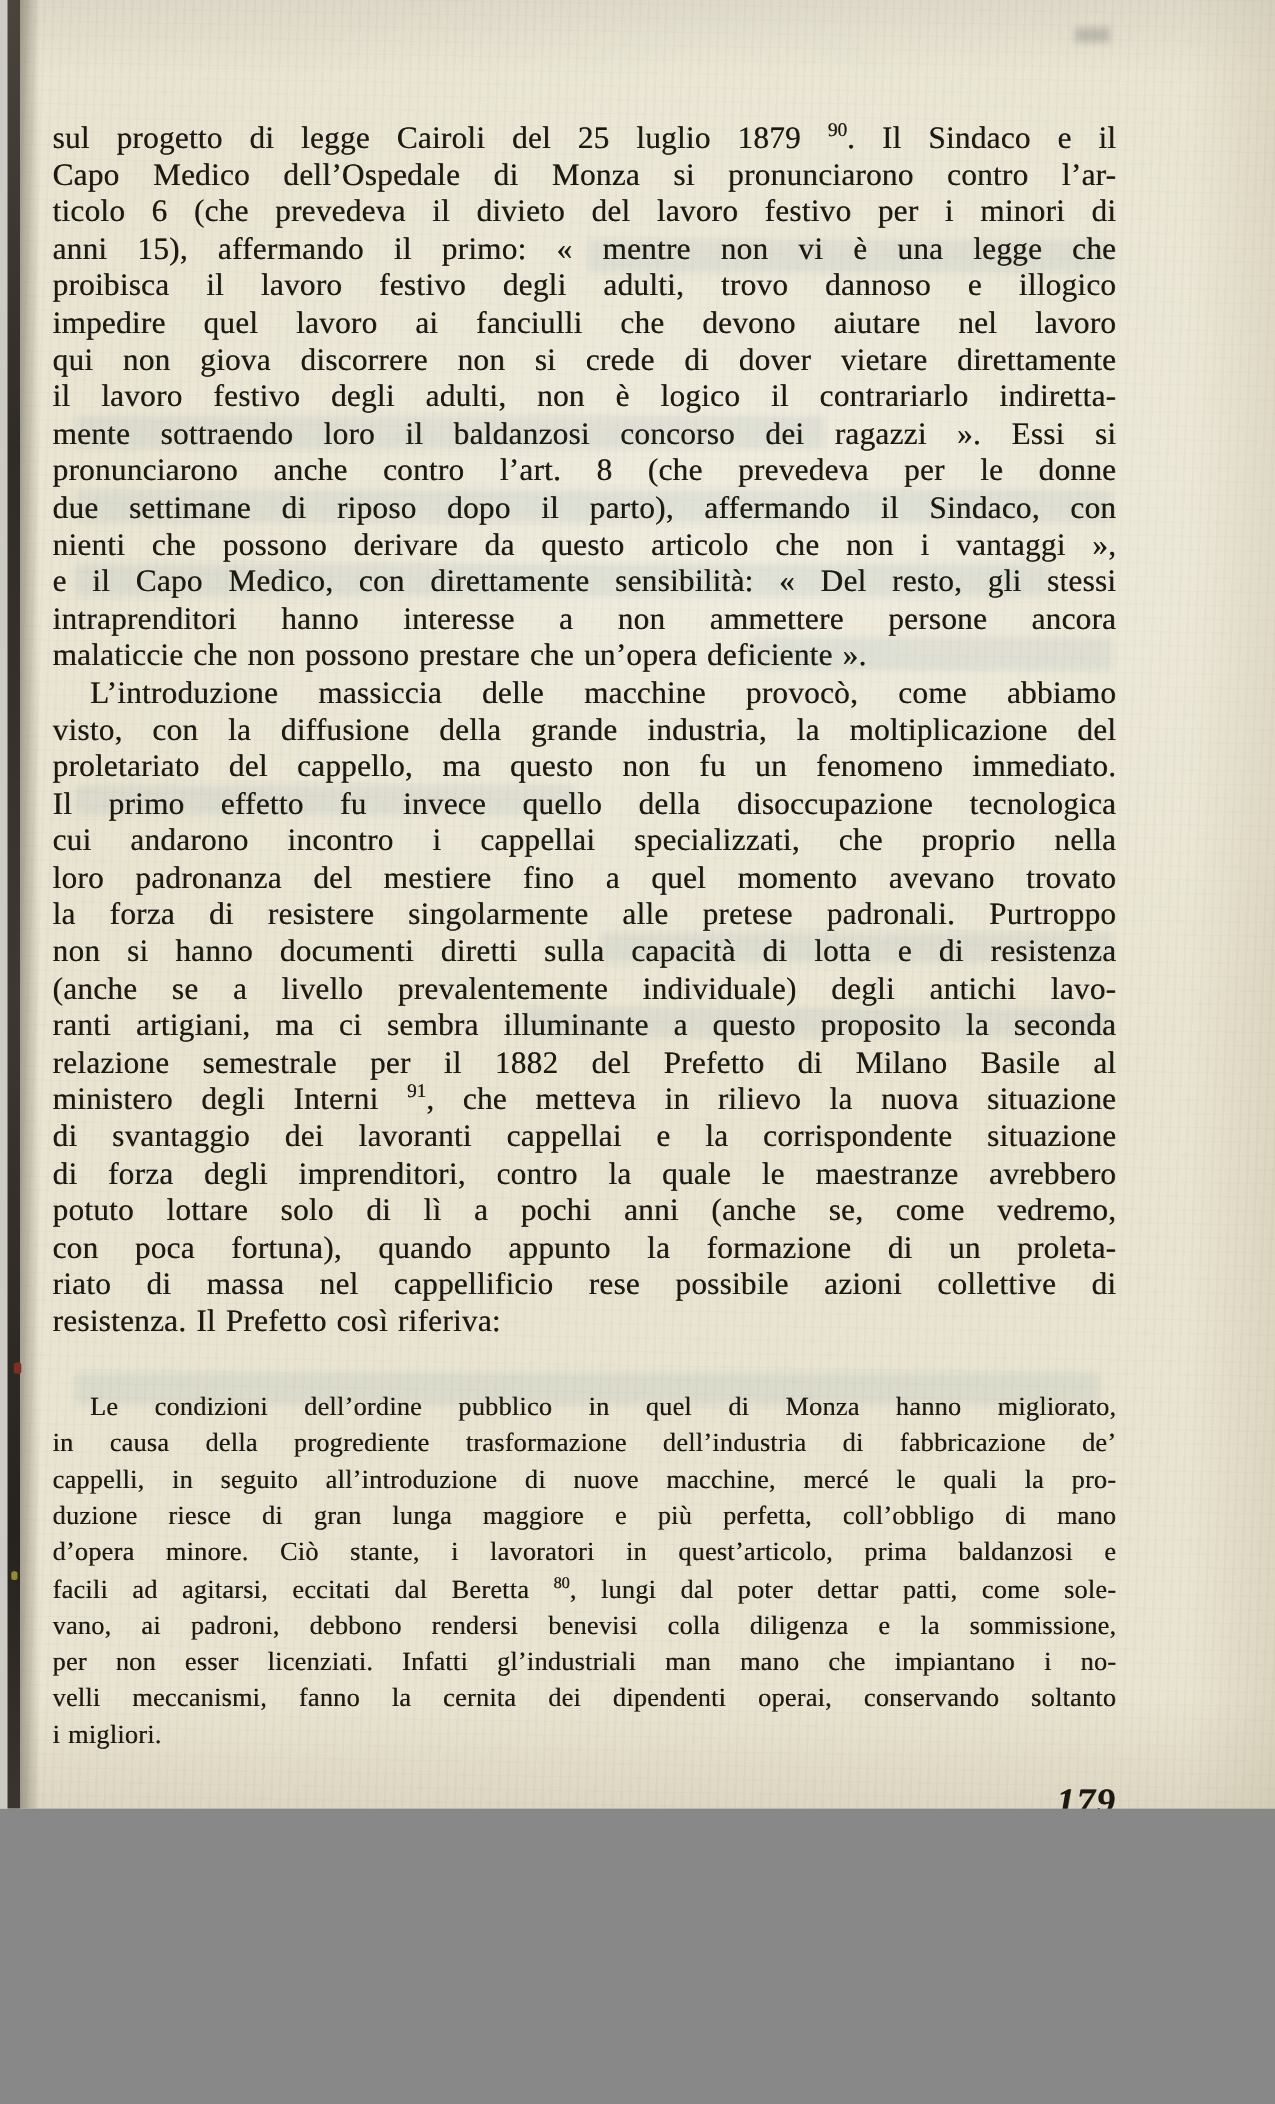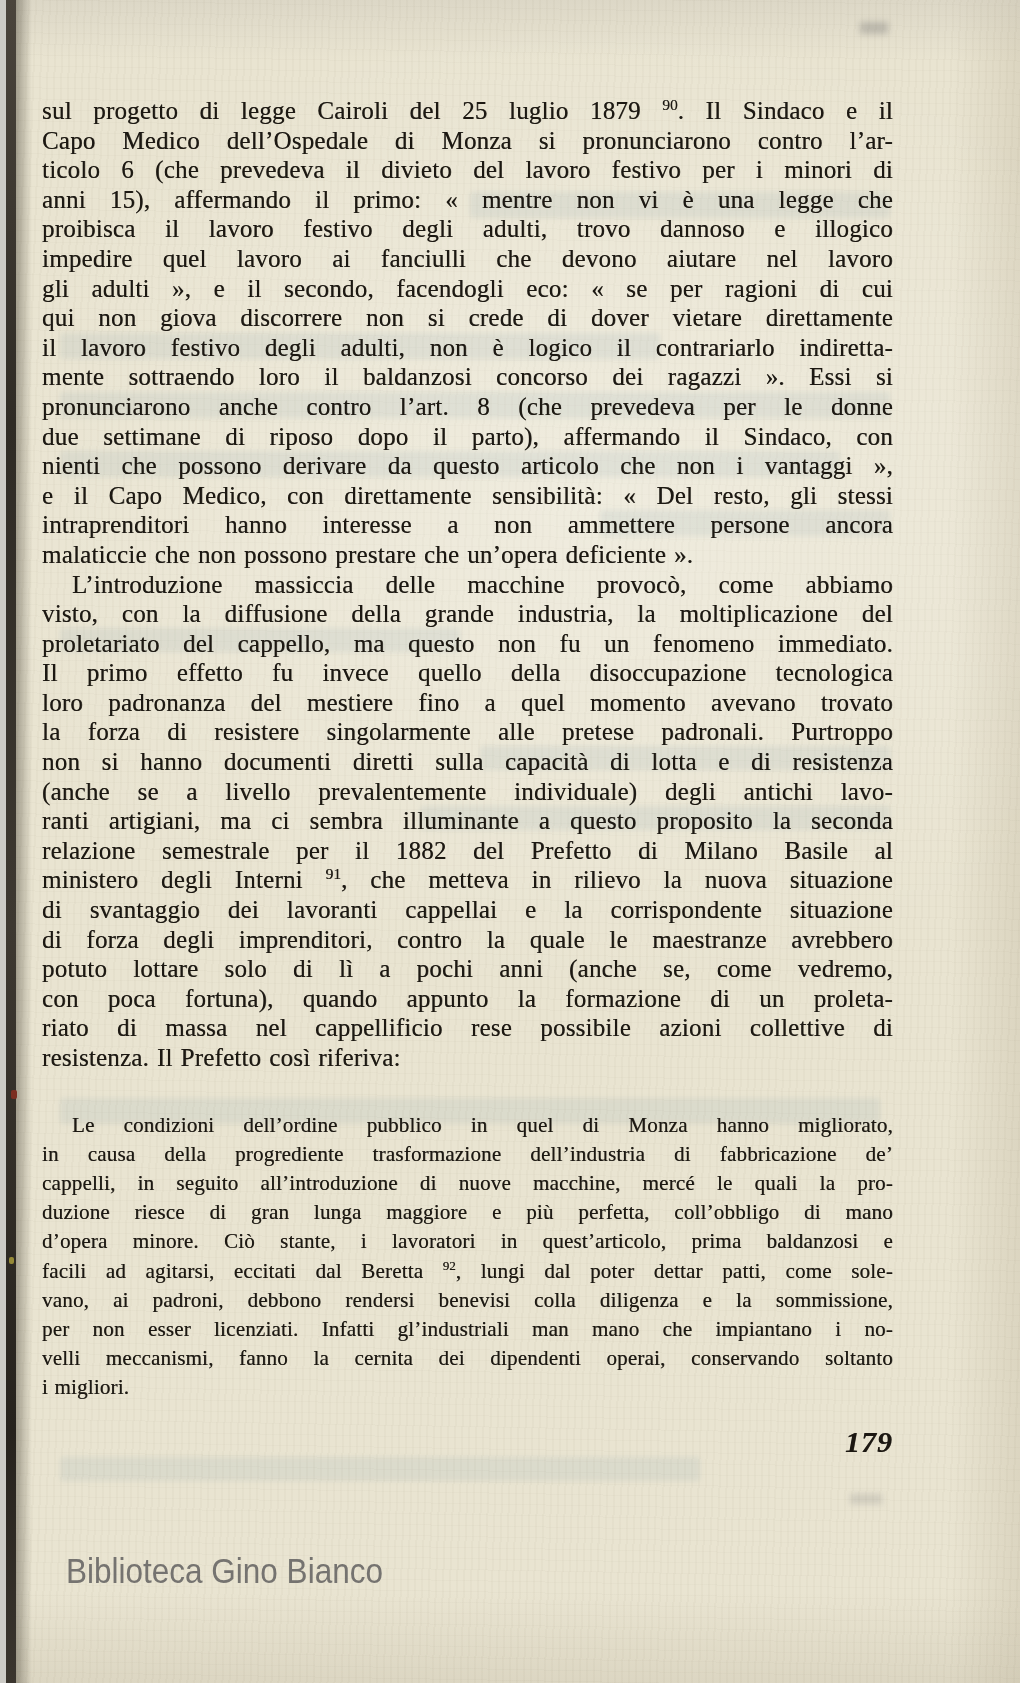--- a/index.html
+++ b/index.html
@@ -1,17 +1,17 @@
 <!DOCTYPE html>
 <html style="--paper: #e9e4d1; --ink: #1c1812; --watermark: #757370; --edge_light: #cccbc6;"><head>
 <meta charset="utf-8">
 <style>
   html,body { margin:0; padding:0; background:#888; }
   .scan {
-    position:relative; width:1020px; height:1683px; overflow:hidden;
+    position:relative; width:1020px; height:1447px; overflow:hidden;
     background-color:var(--paper,#e9e4d1);
     background-image:
       radial-gradient(ellipse 900px 700px at 58% 30%, rgba(255,255,255,0.30), rgba(255,255,255,0) 70%),
       repeating-linear-gradient(92deg, rgba(125,112,82,0.040) 0 2px, rgba(0,0,0,0) 2px 7px),
       repeating-linear-gradient(1deg, rgba(120,110,85,0.030) 0 1px, rgba(0,0,0,0) 1px 11px),
       linear-gradient(180deg, rgba(205,200,186,0.45) 0, rgba(205,200,186,0) 60px),
       linear-gradient(0deg, rgba(190,182,160,0.30) 0, rgba(190,182,160,0) 90px),
       linear-gradient(270deg, rgba(185,175,150,0.28) 0, rgba(185,175,150,0) 70px);
     font-family:"Liberation Serif","DejaVu Serif",serif;
     color:var(--ink,#1c1812);
@@ -81,57 +81,57 @@
   <div class="smudge-pg"></div>
 
   <div class="text-column">
       <div class="para">
         <div class="line">sul progetto di legge Cairoli del 25 luglio 1879 <sup>90</sup>. Il Sindaco e il</div>
         <div class="line">Capo Medico dell’Ospedale di Monza si pronunciarono contro l’ar-</div>
         <div class="line">ticolo 6 (che prevedeva il divieto del lavoro festivo per i minori di</div>
         <div class="line">anni 15), affermando il primo: « mentre non vi è una legge che</div>
         <div class="line">proibisca il lavoro festivo degli adulti, trovo dannoso e illogico</div>
         <div class="line">impedire quel lavoro ai fanciulli che devono aiutare nel lavoro</div>
-        <div class="line">gli adulti », e il secondo, facendogli eco: « se per ragioni di cui</div>
         <div class="line">qui non giova discorrere non si crede di dover vietare direttamente</div>
         <div class="line">il lavoro festivo degli adulti, non è logico il contrariarlo indiretta-</div>
         <div class="line">mente sottraendo loro il baldanzosi concorso dei ragazzi ». Essi si</div>
         <div class="line">pronunciarono anche contro l’art. 8 (che prevedeva per le donne</div>
         <div class="line">due settimane di riposo dopo il parto), affermando il Sindaco, con</div>
         <div class="line">nienti che possono derivare da questo articolo che non i vantaggi »,</div>
         <div class="line">e il Capo Medico, con direttamente sensibilità: « Del resto, gli stessi</div>
         <div class="line">intraprenditori hanno interesse a non ammettere persone ancora</div>
         <div class="line last">malaticcie che non possono prestare che un’opera deficiente ».</div>
       </div>
       <div class="para indent">
         <div class="line">L’introduzione massiccia delle macchine provocò, come abbiamo</div>
         <div class="line">visto, con la diffusione della grande industria, la moltiplicazione del</div>
         <div class="line">proletariato del cappello, ma questo non fu un fenomeno immediato.</div>
         <div class="line">Il primo effetto fu invece quello della disoccupazione tecnologica</div>
+        <div class="line">cui andarono incontro i cappellai specializzati, che proprio nella</div>
         <div class="line">loro padronanza del mestiere fino a quel momento avevano trovato</div>
         <div class="line">la forza di resistere singolarmente alle pretese padronali. Purtroppo</div>
         <div class="line">non si hanno documenti diretti sulla capacità di lotta e di resistenza</div>
         <div class="line">(anche se a livello prevalentemente individuale) degli antichi lavo-</div>
         <div class="line">ranti artigiani, ma ci sembra illuminante a questo proposito la seconda</div>
         <div class="line">relazione semestrale per il 1882 del Prefetto di Milano Basile al</div>
         <div class="line">ministero degli Interni <sup>91</sup>, che metteva in rilievo la nuova situazione</div>
         <div class="line">di svantaggio dei lavoranti cappellai e la corrispondente situazione</div>
         <div class="line">di forza degli imprenditori, contro la quale le maestranze avrebbero</div>
         <div class="line">potuto lottare solo di lì a pochi anni (anche se, come vedremo,</div>
         <div class="line">con poca fortuna), quando appunto la formazione di un proleta-</div>
         <div class="line">riato di massa nel cappellificio rese possibile azioni collettive di</div>
         <div class="line last">resistenza. Il Prefetto così riferiva:</div>
       </div>
       <div class="para small indent">
         <div class="line">Le condizioni dell’ordine pubblico in quel di Monza hanno migliorato,</div>
         <div class="line">in causa della progrediente trasformazione dell’industria di fabbricazione de’</div>
         <div class="line">cappelli, in seguito all’introduzione di nuove macchine, mercé le quali la pro-</div>
         <div class="line">duzione riesce di gran lunga maggiore e più perfetta, coll’obbligo di mano</div>
         <div class="line">d’opera minore. Ciò stante, i lavoratori in quest’articolo, prima baldanzosi e</div>
-        <div class="line">facili ad agitarsi, eccitati dal Beretta <sup>92</sup>, lungi dal poter dettar patti, come sole-</div>
+        <div class="line">facili ad agitarsi, eccitati dal Beretta <sup>80</sup>, lungi dal poter dettar patti, come sole-</div>
         <div class="line">vano, ai padroni, debbono rendersi benevisi colla diligenza e la sommissione,</div>
         <div class="line">per non esser licenziati. Infatti gl’industriali man mano che impiantano i no-</div>
         <div class="line">velli meccanismi, fanno la cernita dei dipendenti operai, conservando soltanto</div>
         <div class="line last">i migliori.</div>
       </div>
     </div>
 
   <div class="page-number">179</div>
 
   <div class="watermark">Biblioteca Gino Bianco</div>

